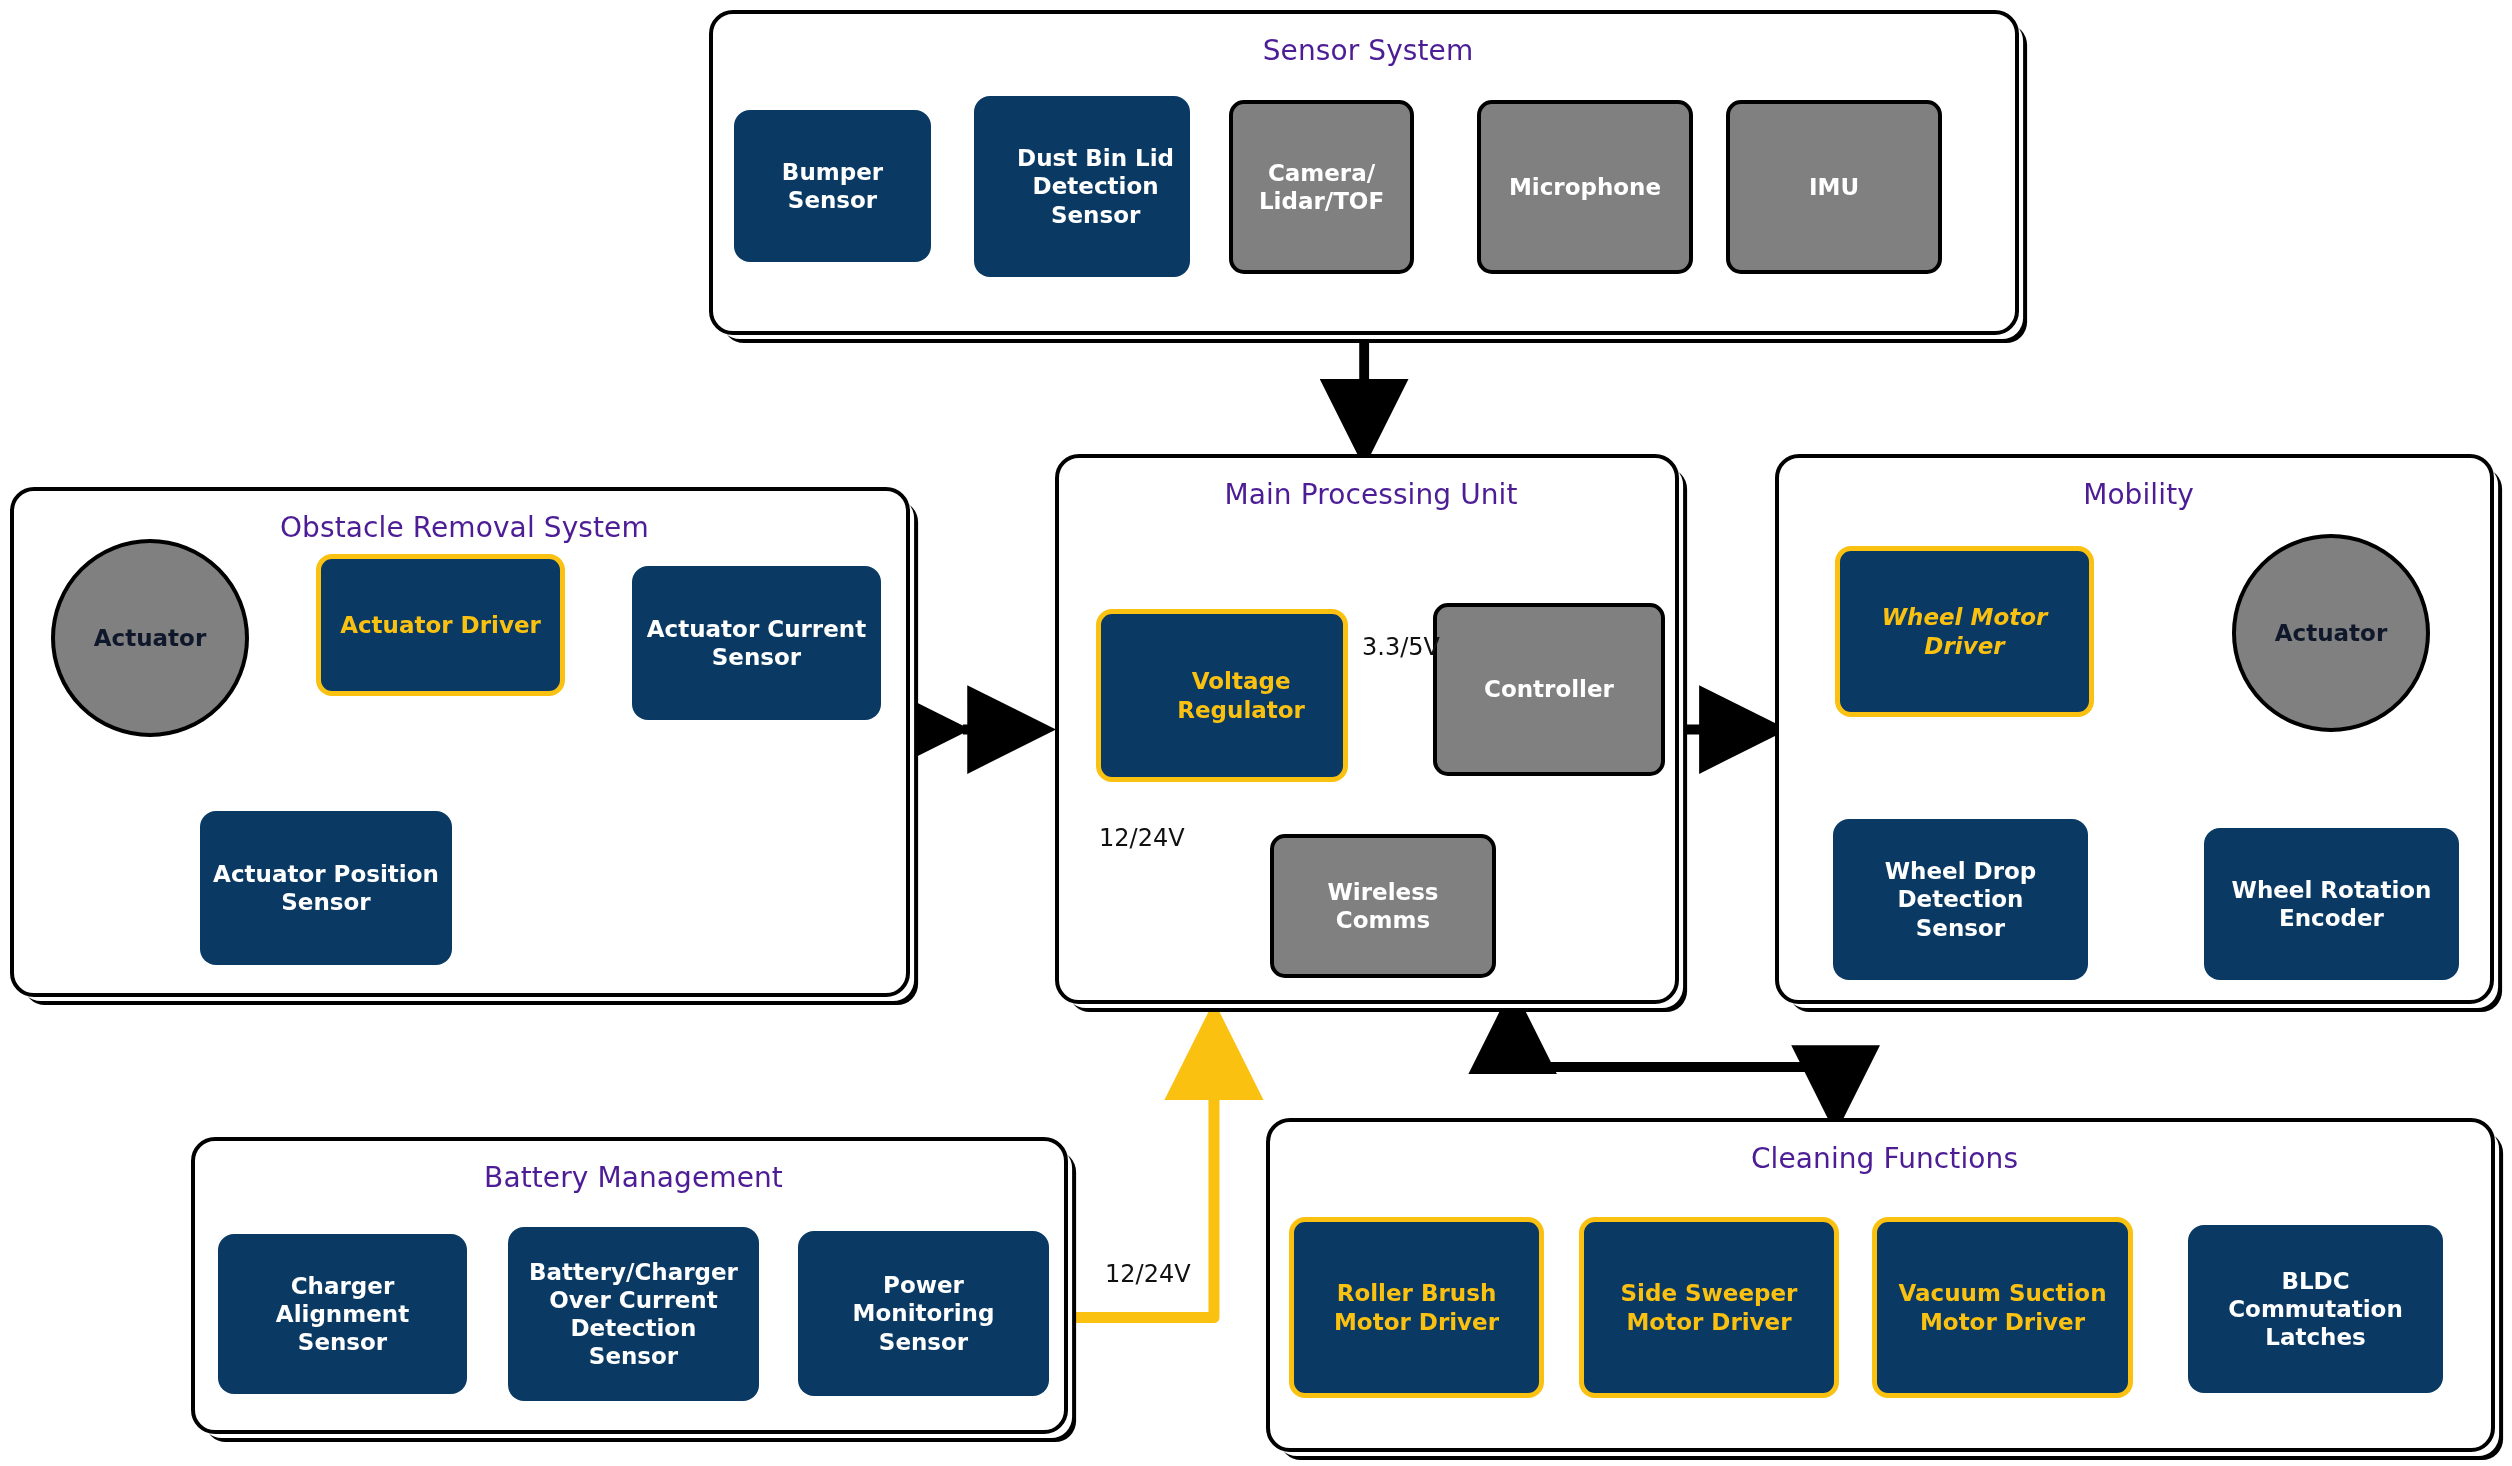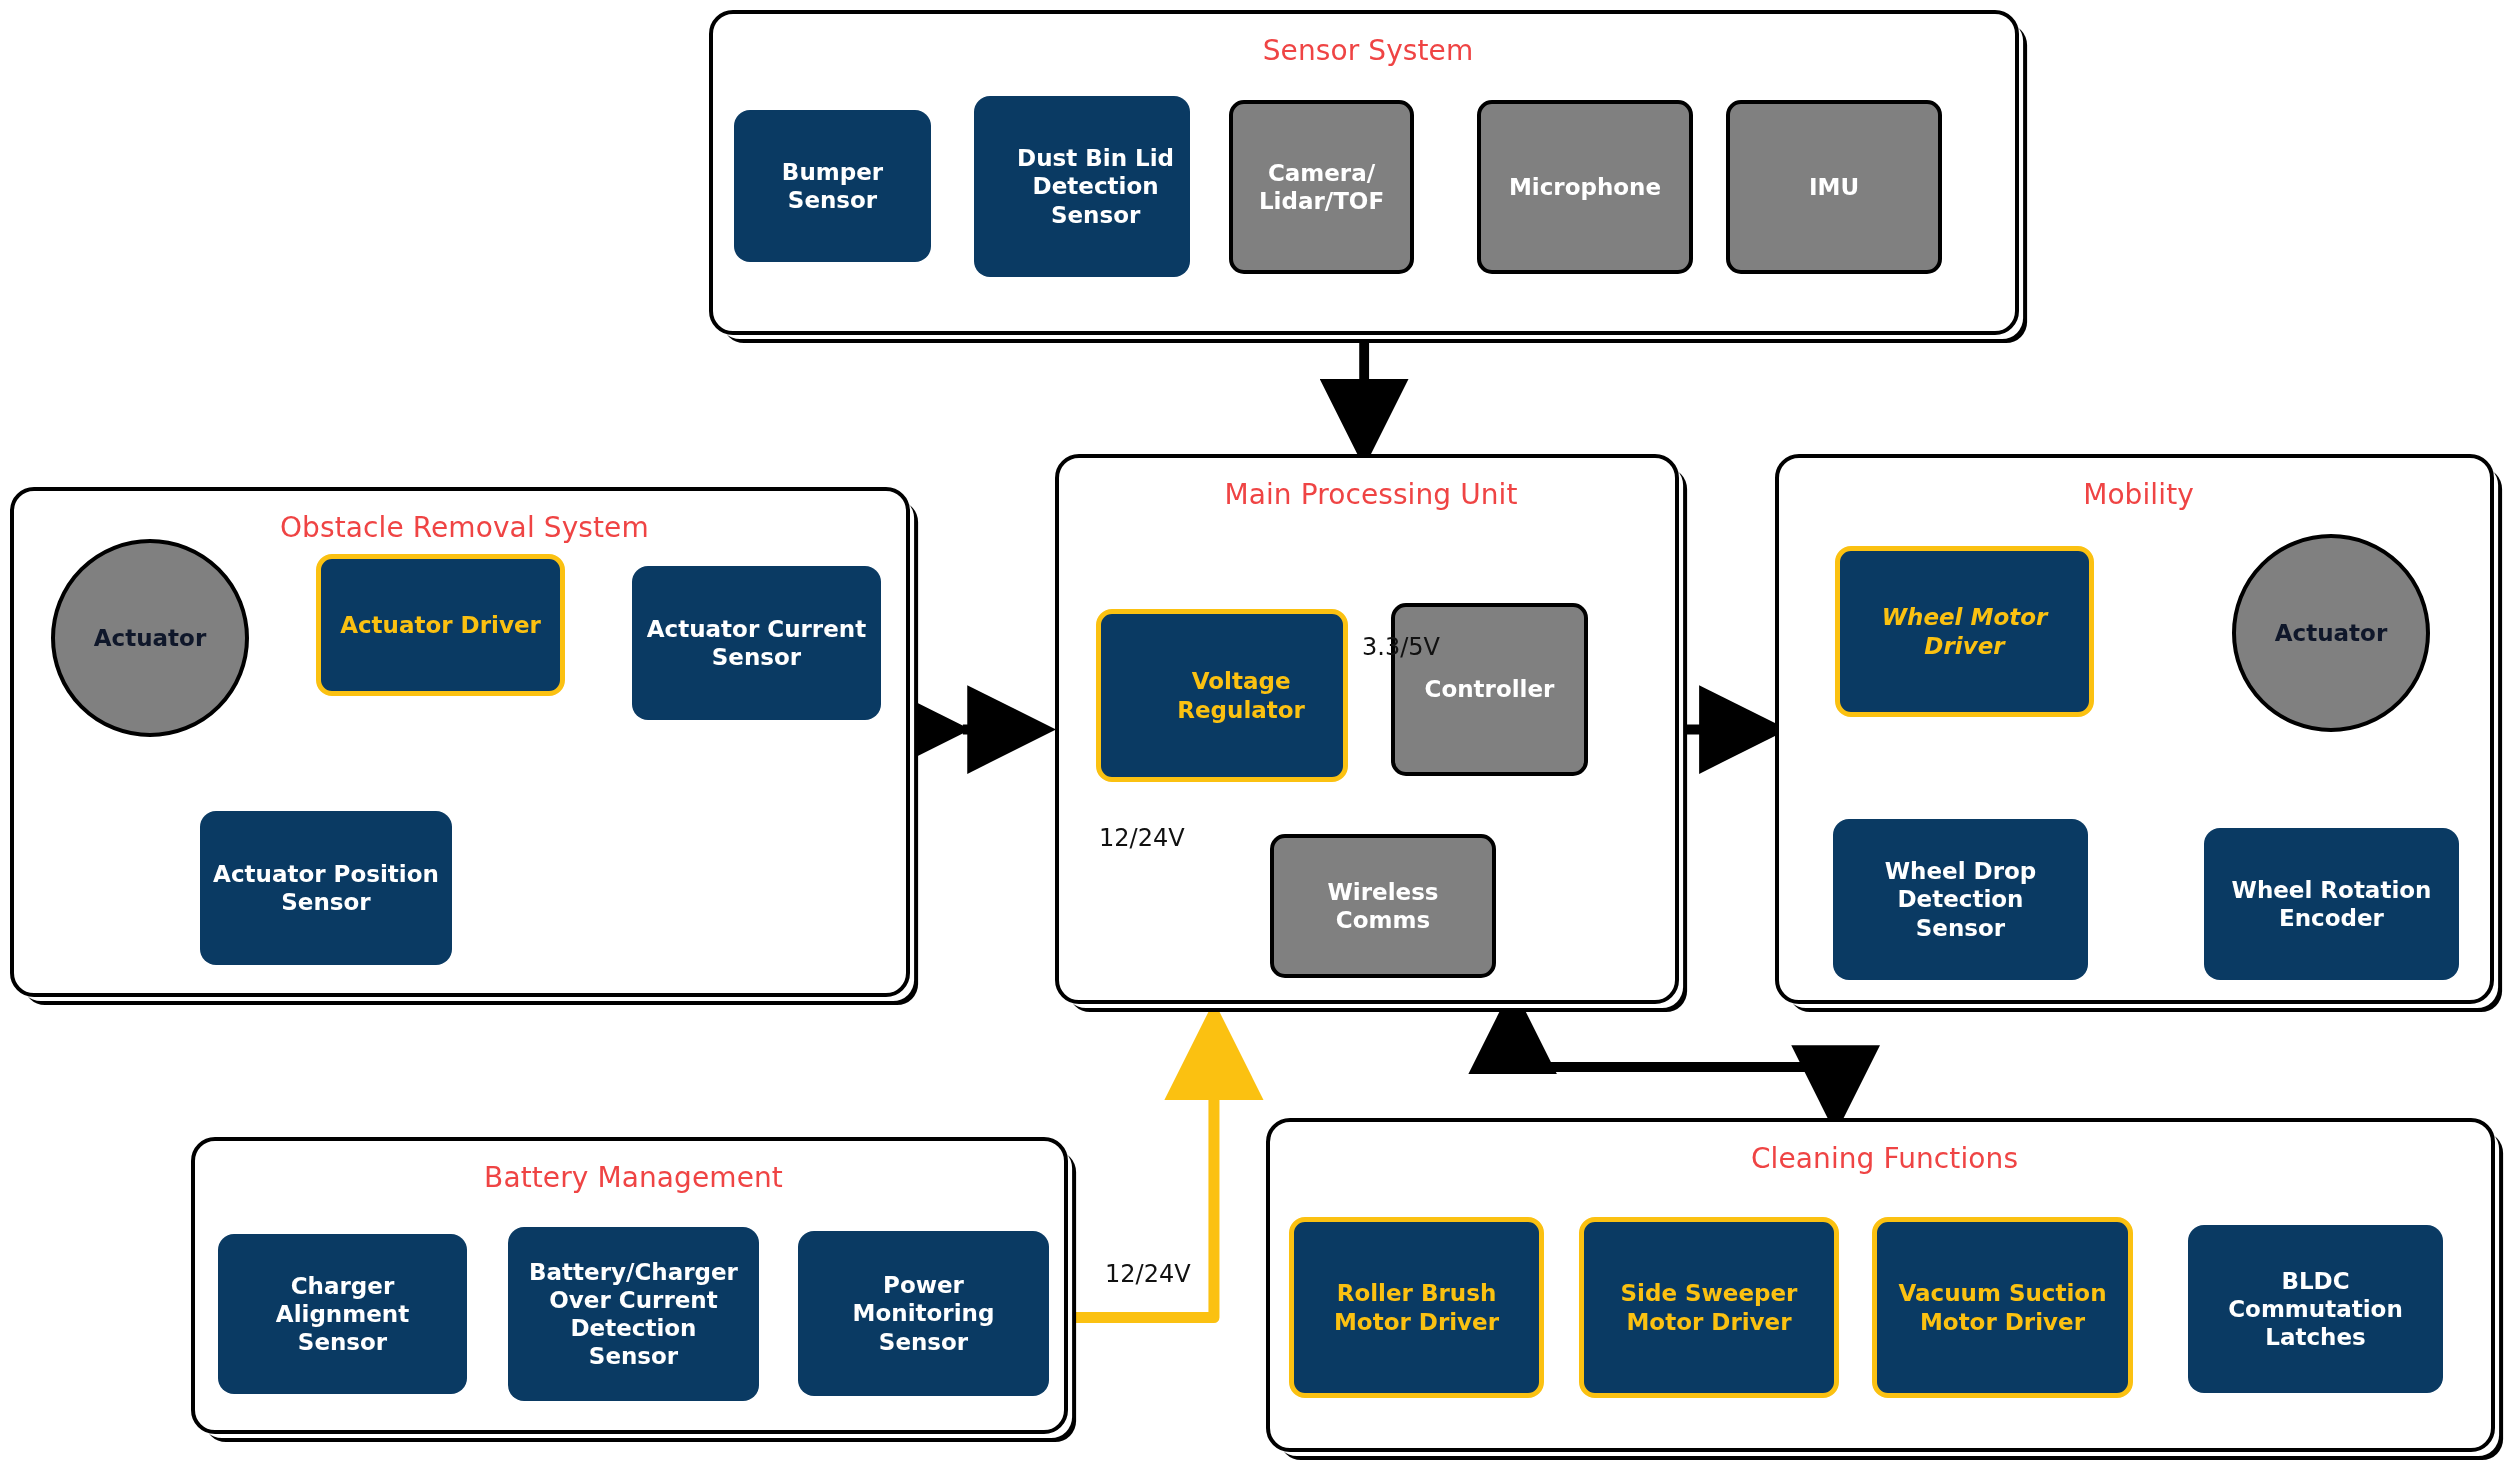--- a/index.html
+++ b/index.html
@@ -18,21 +18,21 @@
     border-radius:24px;
     box-sizing:border-box;
     box-shadow:7px 7px 0 -2.9px #ffffff, 11px 11px 0 -2.9px #000000;
   }
   .panel-title{
     position:absolute;
     left:0;right:0;
     text-align:center;
     font-size:28px;
     font-weight:400;
-    color:#ef4444;
+    color:#4c1d95;
     letter-spacing:0.1px;
     white-space:nowrap;
     margin-left:8px;
   }
   
   .blk{
     position:absolute;
     box-sizing:border-box;
     display:flex;
     align-items:center;
@@ -160,21 +160,21 @@
   <div class="blk navy" style="left:632px;top:566px;width:249px;height:154px;">Actuator Current
 Sensor</div>
   <div class="blk navy" style="left:200px;top:811px;width:252px;height:154px;">Actuator Position
 Sensor</div>
 
   <div class="panel" style="left:1055px;top:454px;width:624px;height:550px;">
     <div class="panel-title" style="top:20px;">Main Processing Unit</div>
   </div>
   <div class="blk hl" style="left:1096px;top:609px;width:252px;height:173px;padding-left:44px;">Voltage
 Regulator</div>
-  <div class="blk gray" style="left:1391px;top:603px;width:197px;height:173px;">Controller</div>
+  <div class="blk gray" style="left:1433px;top:603px;width:232px;height:173px;">Controller</div>
   <div class="blk gray" style="left:1270px;top:834px;width:226px;height:144px;">Wireless
 Comms</div>
   <div class="lbl" style="left:1362px;top:633px;">3.3/5V</div>
   <div class="lbl" style="left:1099px;top:824px;">12/24V</div>
 
   <div class="panel" style="left:1775px;top:454px;width:719px;height:550px;">
     <div class="panel-title" style="top:20px;">Mobility</div>
   </div>
   <div class="blk hl" style="left:1835px;top:546px;width:259px;height:171px;font-style:italic;">Wheel Motor
 Driver</div>

